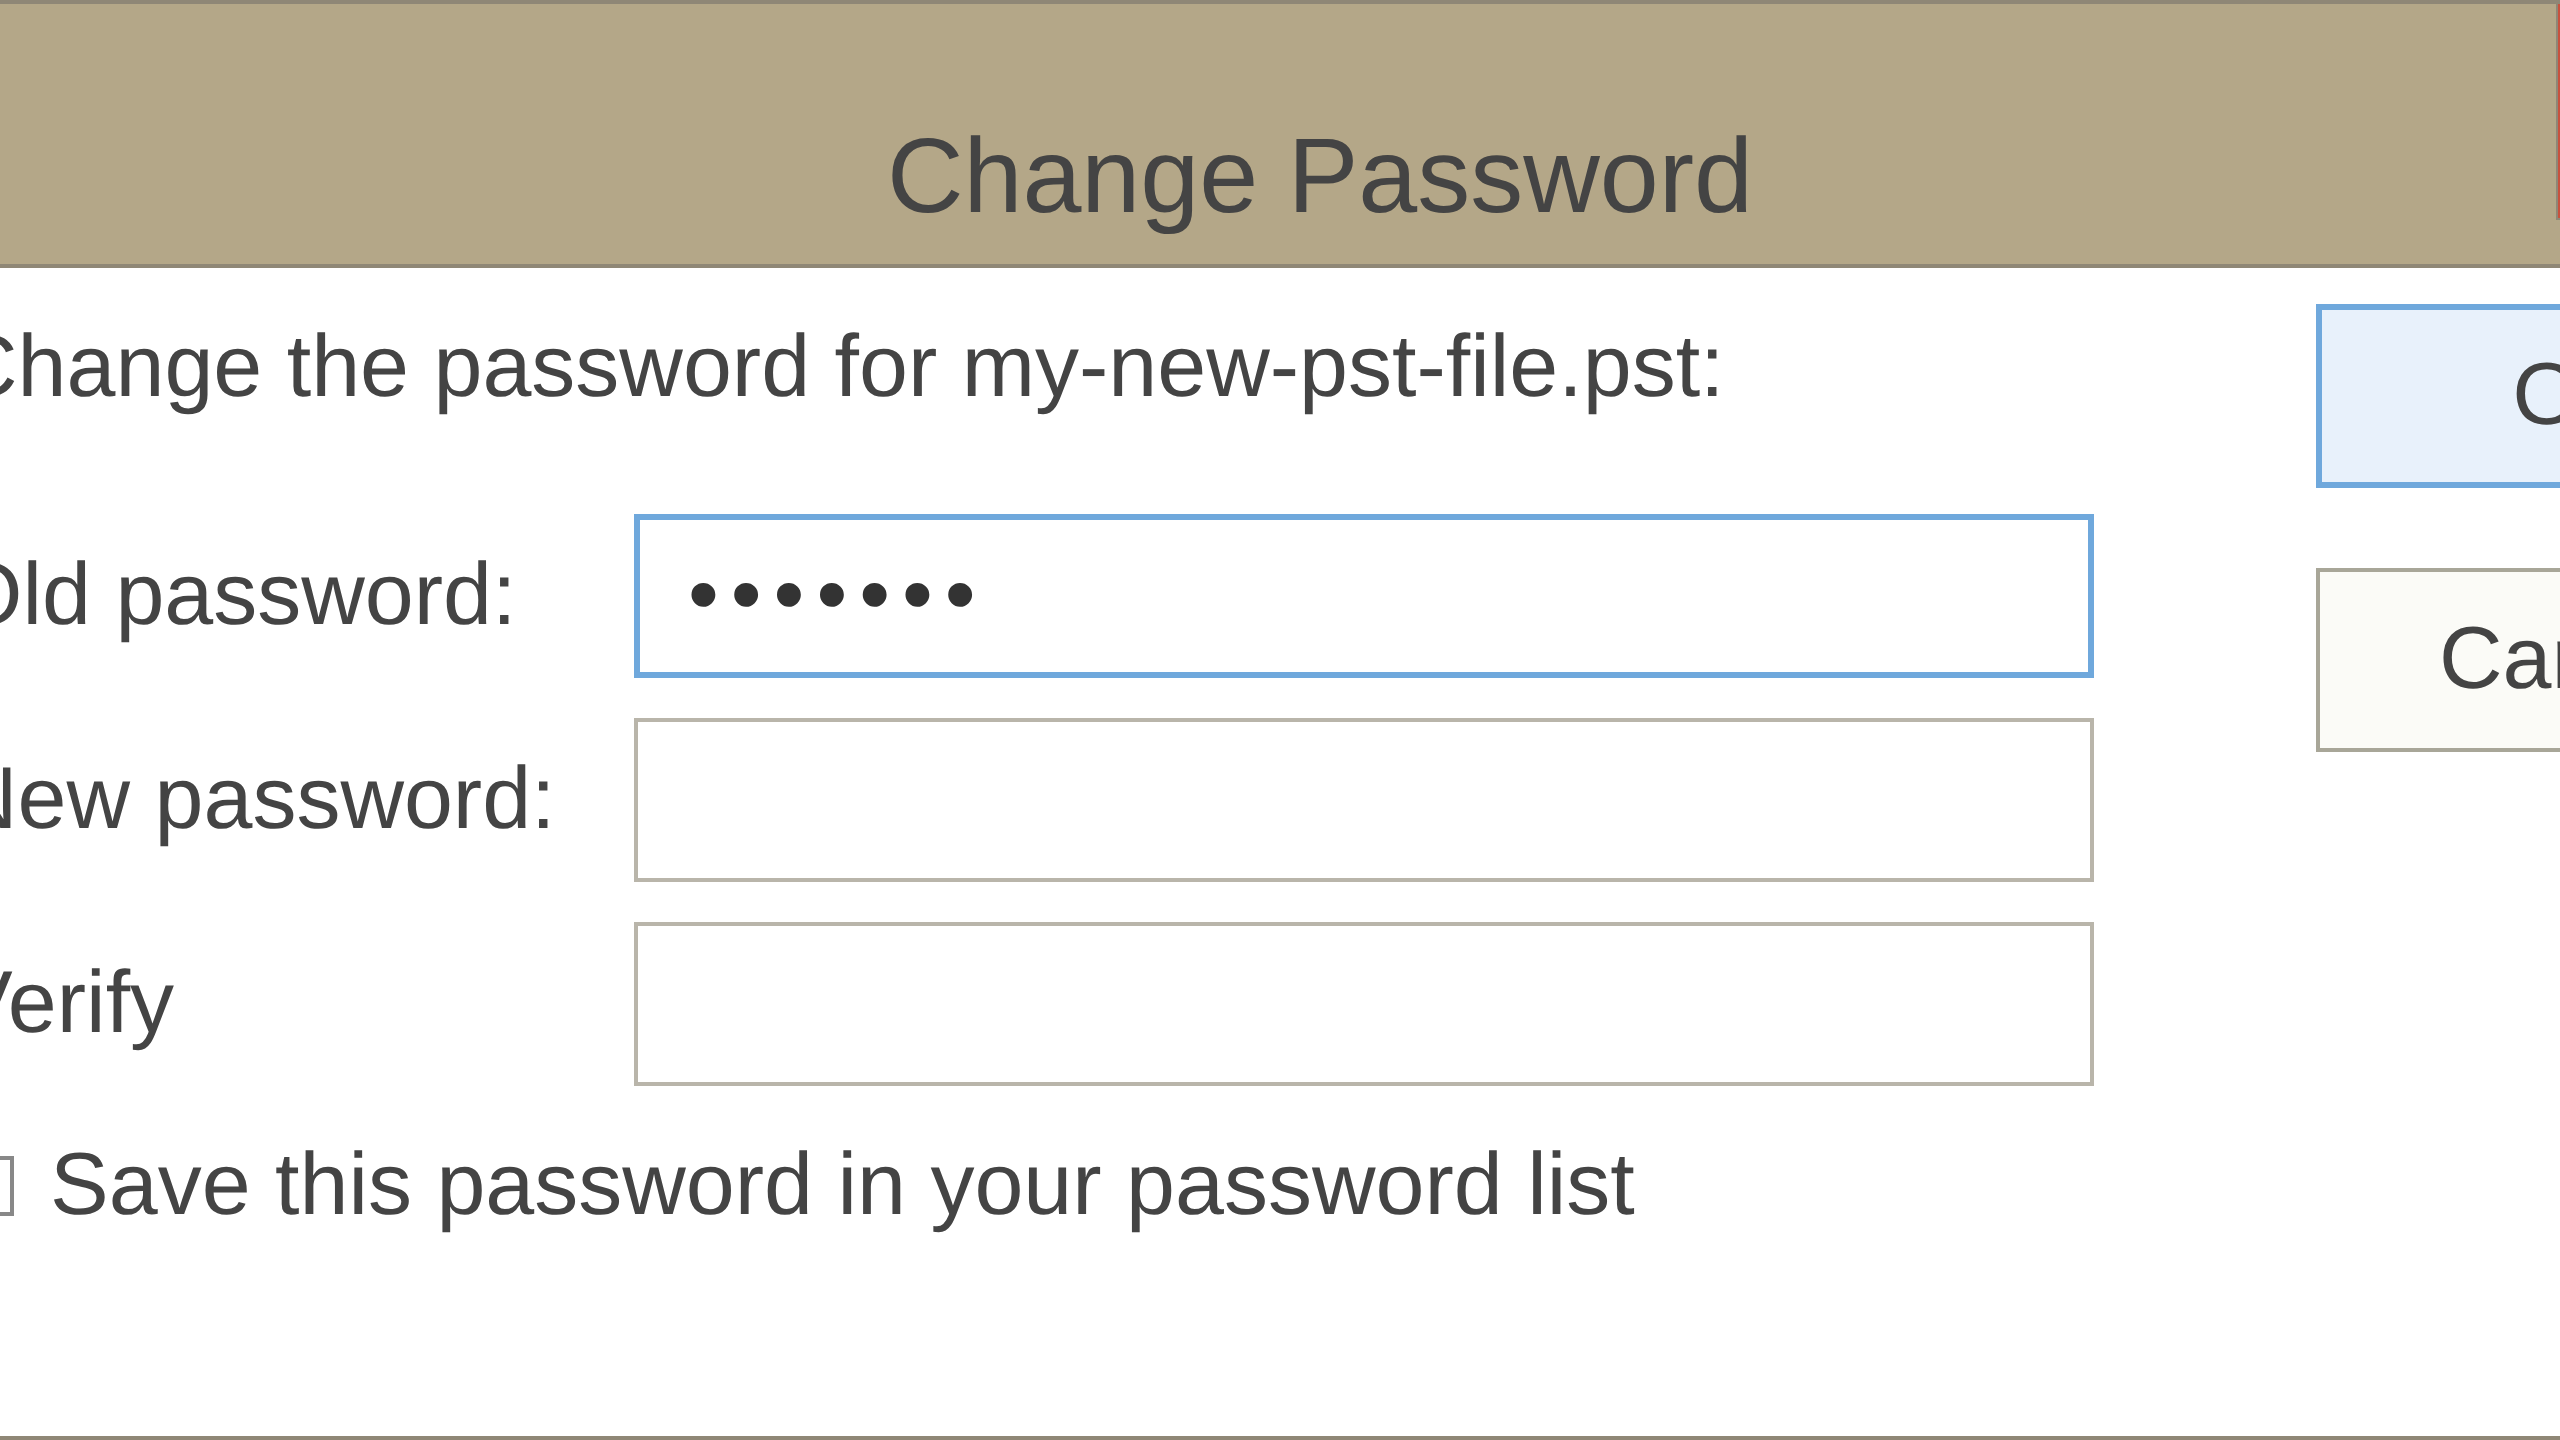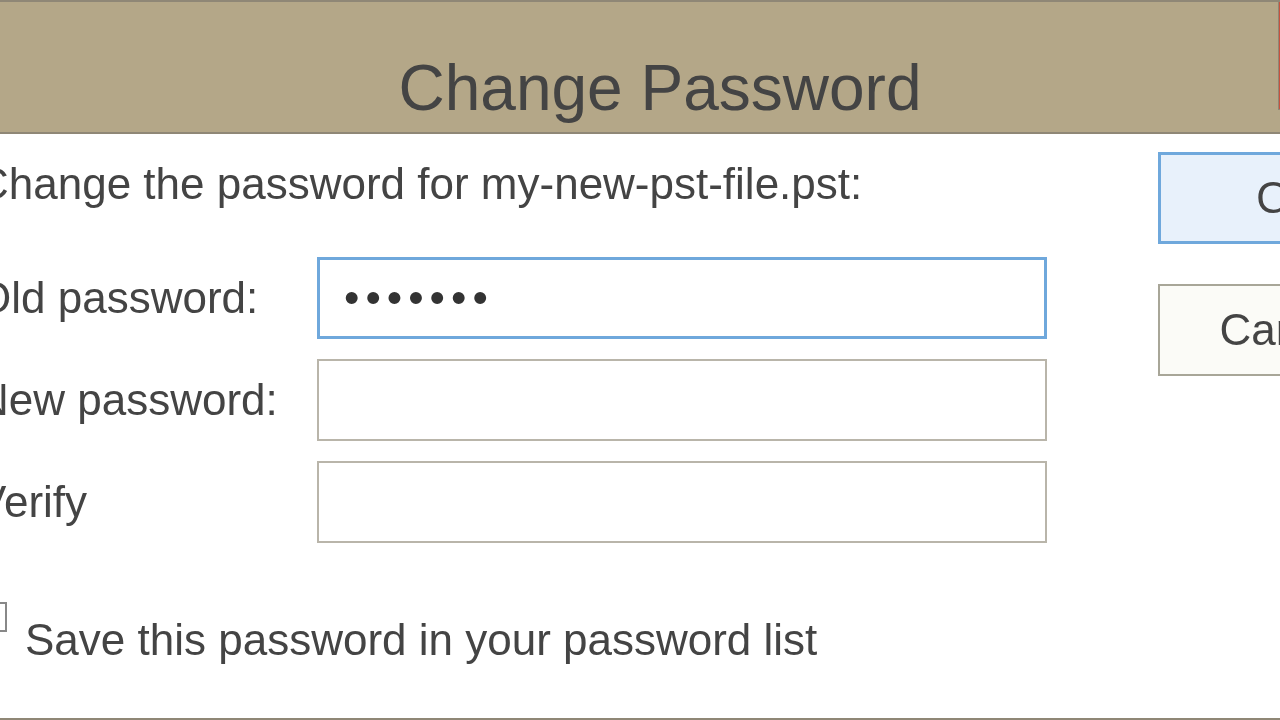--- a/index.html
+++ b/index.html
@@ -27,21 +27,21 @@
     height: 130px;
     background: #b4a788;
     border-bottom: 2px solid #8f8776;
     display: flex;
     align-items: center;
     justify-content: center;
     position: relative;
   }
 
   .title-text {
-    font-size: 64px;
+    font-size: 53px;
     color: #444444;
     font-weight: 400;
     margin-top: 42px;
   }
 
   .close-btn {
     position: absolute;
     right: 0;
     top: 0;
     width: 110px;
@@ -104,21 +104,20 @@
   .checkbox {
     width: 30px;
     height: 30px;
     border: 2px solid #888;
     background: #fff;
     box-sizing: border-box;
   }
   .checkbox-label {
     font-size: 44px;
     font-weight: 400;
-    margin-top: 47px;
   }
 
   .button-col {
     position: absolute;
     right: -30px;
     top: 150px;
     display: flex;
     flex-direction: column;
     gap: 40px;
   }

